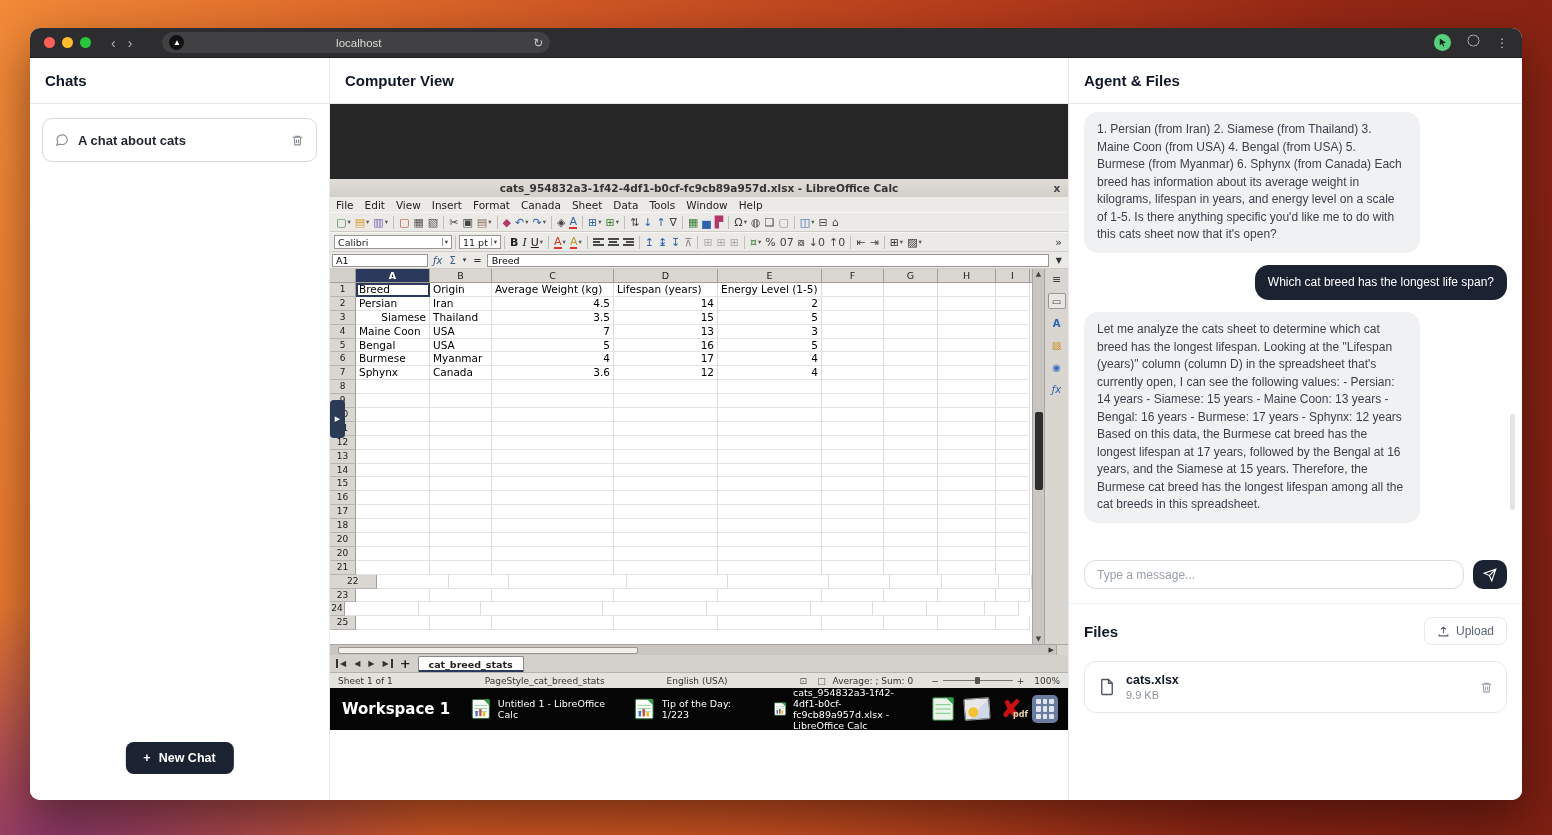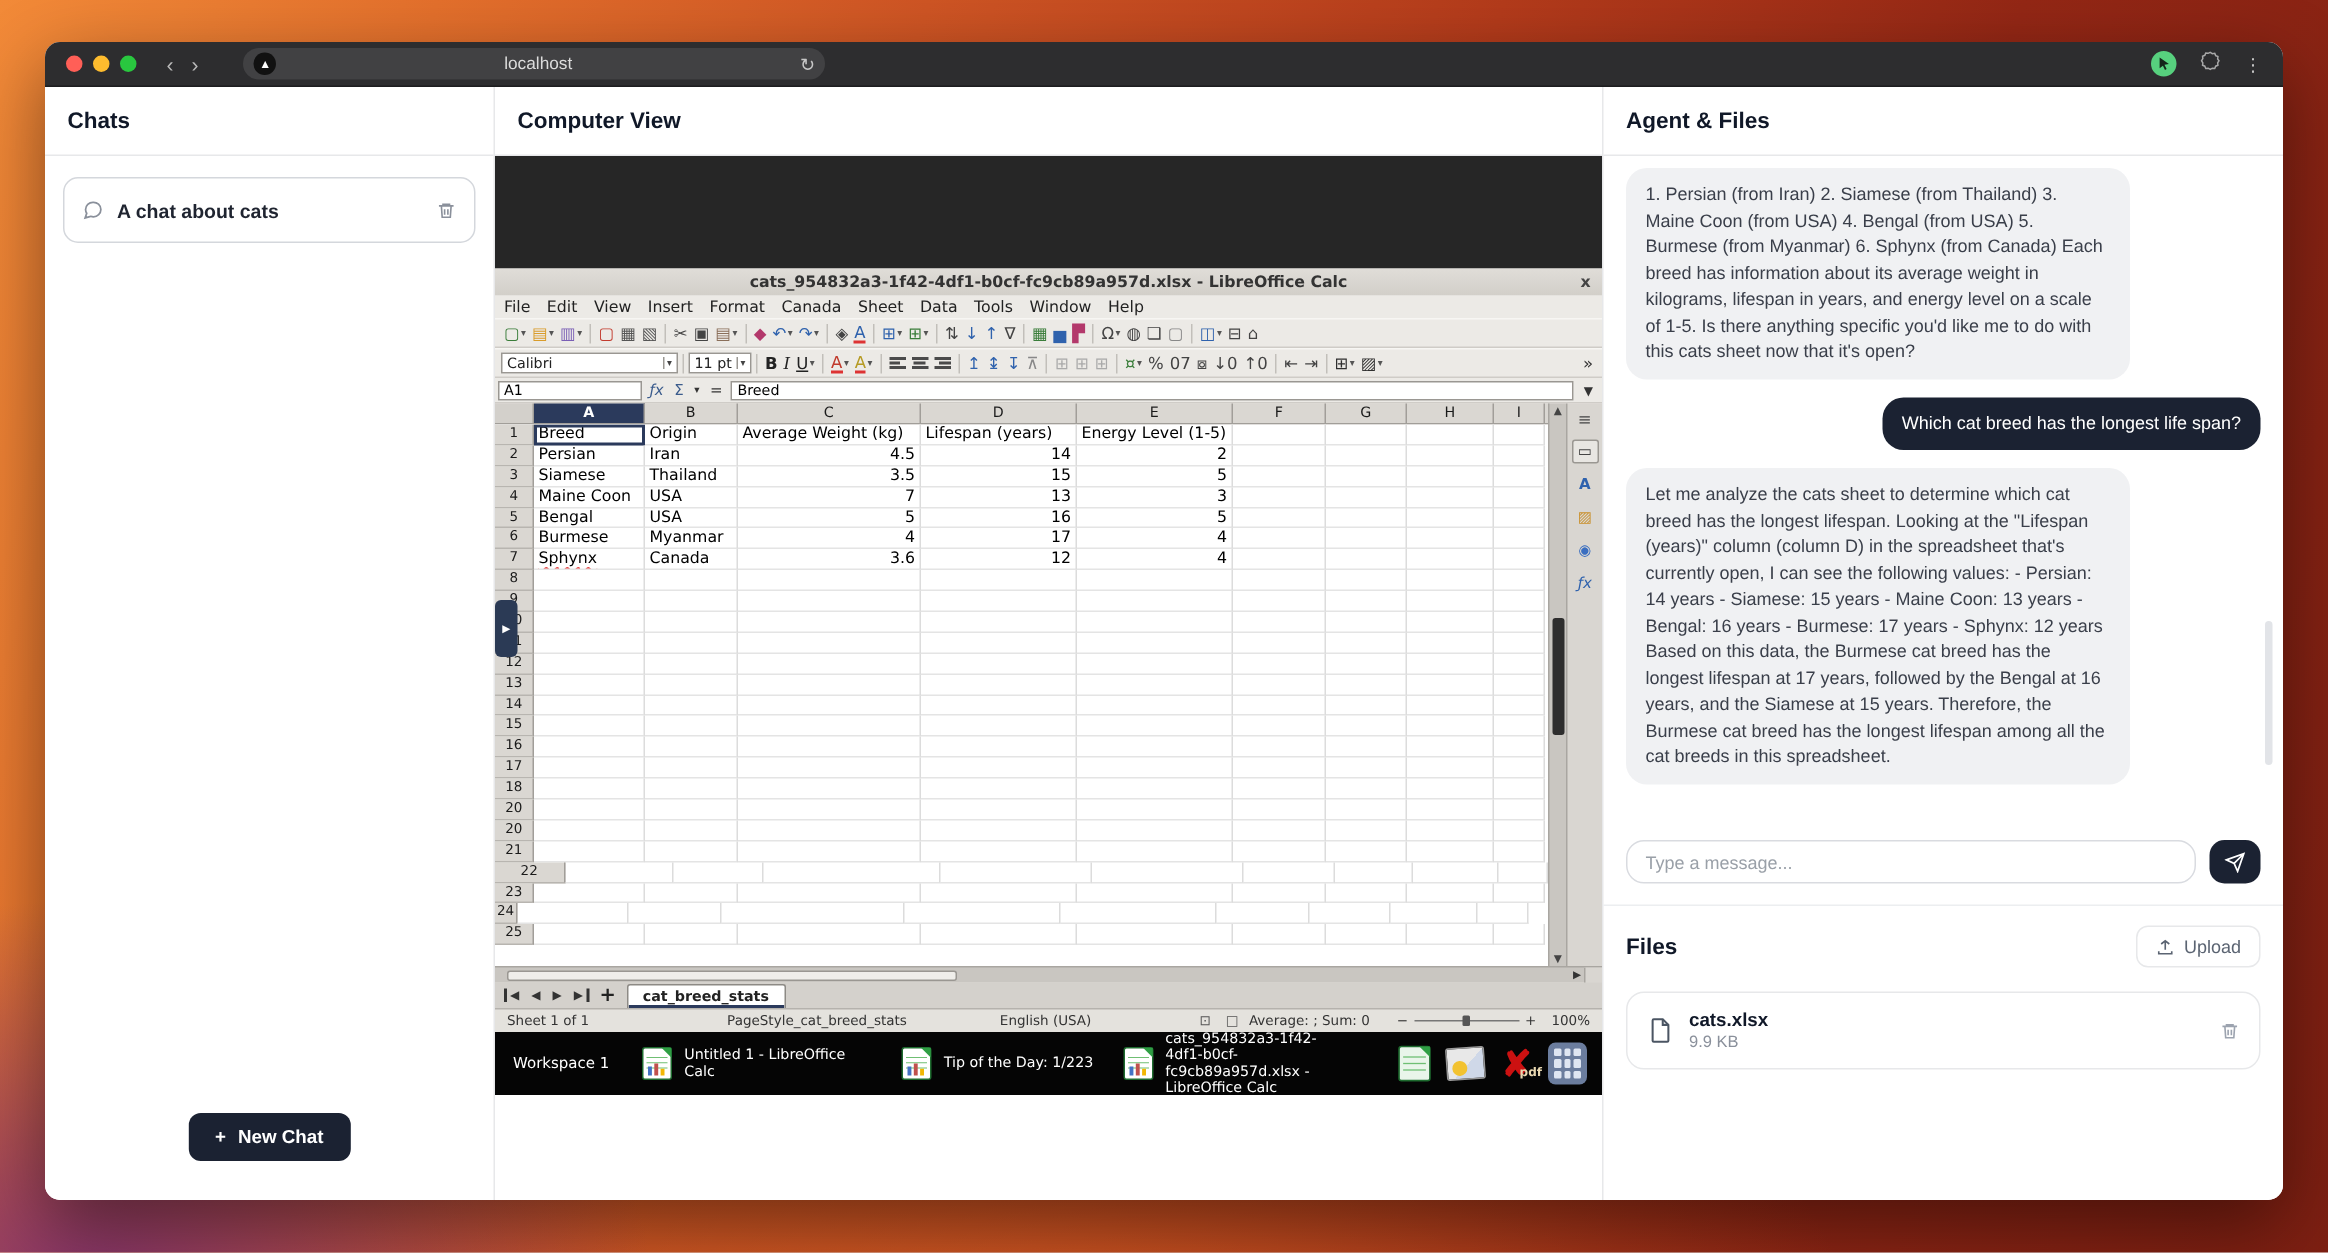--- a/index.html
+++ b/index.html
@@ -103,21 +103,21 @@
   .tnav.bar-r { border-right:2px solid #333; padding-right:2px; }
   .addtab { font-size:13px; font-weight:700; color:#222; padding:0 7px; cursor:pointer; }
   .sheettab { background:#fff; border:1px solid #8d8a85; border-bottom:none; padding:0 10px; height:16px; line-height:15px; font-weight:700; font-size:9.5px; border-radius:2px 2px 0 0; box-shadow:inset 0 -2px 0 #2b3a5c; cursor:pointer; }
   .statusbar { height:16px; background:#e4e2dd; border-top:1px solid #b5b2ad; display:flex; align-items:center; font-size:9px; color:#333; padding:0 8px; }
   .statusbar .seg { white-space:nowrap; }
   .zslider { display:flex; align-items:center; gap:4px; margin-left:18px; }
   .ztrack { width:70px; height:1px; background:#777; position:relative; }
   .zknob { position:absolute; left:46%; top:-3px; width:5px; height:7px; background:#555; border-radius:1px; }
   
   .taskbar { flex:0 0 42px; background:#050505; display:flex; align-items:center; color:#fff; gap:6px; padding:0 4px; }
-  .wslabel { font-size:10px; font-weight:400; padding:0 8px; white-space:nowrap; }
+  .wslabel { font-size:15px; font-weight:700; padding:0 8px; white-space:nowrap; }
   .taskbtn { display:flex; align-items:center; gap:6px; height:36px; padding:0 6px; background:none; border:none; color:#fff; font-family:inherit; cursor:pointer; text-align:left; }
   .taskbtn .tl { font-size:9.5px; line-height:1.18; max-width:125px; overflow:hidden; }
   .tray { margin-left:auto; display:flex; align-items:center; gap:8px; padding-right:6px; }
   .trayico { width:26px; height:26px; display:flex; align-items:center; justify-content:center; }
   .pdfico { position:relative; color:#c11; font-size:24px; font-weight:700; line-height:1; font-family:"DejaVu Serif",serif; }
   .pdfico small { position:absolute; right:-4px; bottom:3px; font-size:8px; font-weight:700; color:#e8d7b0; font-family:"DejaVu Sans",sans-serif; }
   .calcico-lg { width:28px; height:28px; background:#6b7d9e; border-radius:5px; display:grid; grid-template-columns:repeat(3,1fr); gap:2px; padding:4px; }
   .calcico-lg i { background:#dfe6f2; border-radius:1px; }
   .photoico { width:26px; height:22px; background:linear-gradient(135deg,#e8e8e8 55%,#cfd8e8 55%); border:1px solid #999; border-radius:2px; position:relative; transform:rotate(-4deg); }
   .photoico i { position:absolute; left:3px; bottom:2px; width:10px; height:10px; border-radius:50%; background:#f2c230; }
@@ -492,21 +492,21 @@
                     <span class="cell num" style="width: 122px;">4.5</span>
                     <span class="cell num" style="width: 104px;">14</span>
                     <span class="cell num" style="width: 104px;">2</span>
                     <span class="cell" style="width: 62px;"></span>
                     <span class="cell" style="width: 54px;"></span>
                     <span class="cell" style="width: 58px;"></span>
                     <span class="cell" style="width: 34px;"></span>
                   </div>
                   <div class="grow">
                     <span class="rn" style="width: 26px;">3</span>
-                    <span class="cell" style="width: 74px;">Siamese</span>
+                    <span class="cell" style="width: 74px; text-align: right;">Siamese</span>
                     <span class="cell" style="width: 62px;">Thailand</span>
                     <span class="cell num" style="width: 122px;">3.5</span>
                     <span class="cell num" style="width: 104px;">15</span>
                     <span class="cell num" style="width: 104px;">5</span>
                     <span class="cell" style="width: 62px;"></span>
                     <span class="cell" style="width: 54px;"></span>
                     <span class="cell" style="width: 58px;"></span>
                     <span class="cell" style="width: 34px;"></span>
                   </div>
                   <div class="grow">

